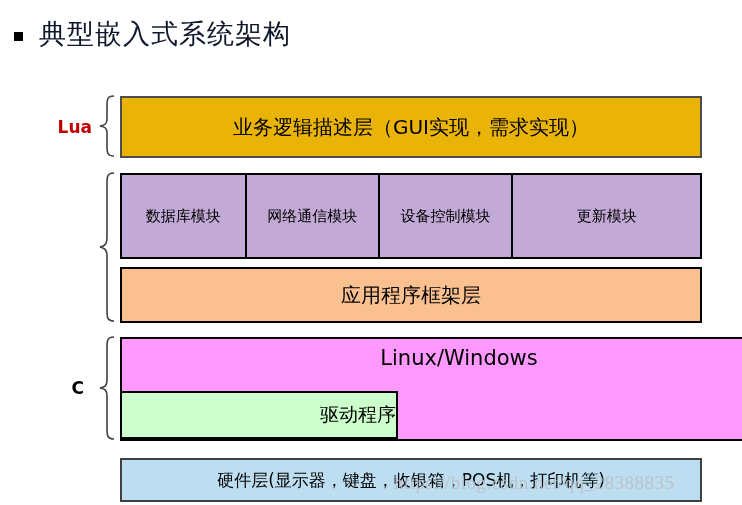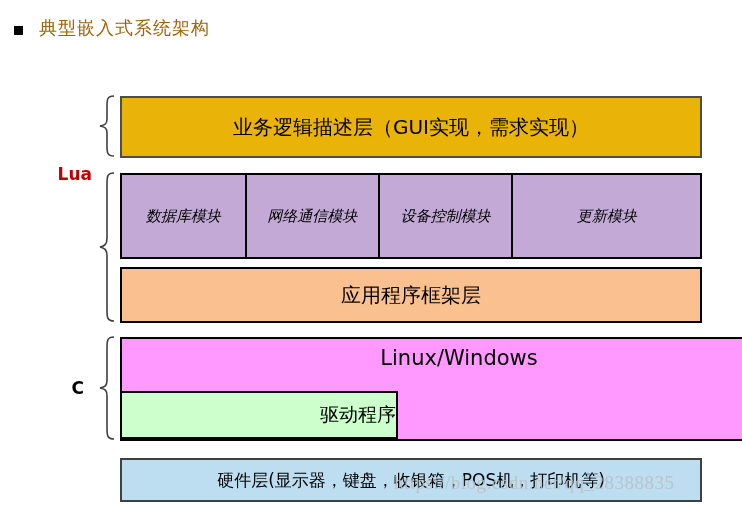--- a/index.html
+++ b/index.html
@@ -4,42 +4,42 @@
 <style>
   html,body{margin:0;padding:0;}
   body{
     width:742px;height:505px;position:relative;background:#ffffff;
     font-family:"DejaVu Sans","Liberation Sans",sans-serif;
     overflow:hidden;
   }
   
   .title-row{position:absolute;left:12px;top:16px;display:flex;align-items:center;}
   .bullet{width:9px;height:9px;background:#000;margin:4px 16px 0 2px;flex:0 0 auto;}
-  .page-title{font-size:18px;color:#a16207;letter-spacing:1px;}
+  .page-title{font-size:27px;color:#0f172a;letter-spacing:1px;}
   
   .diagram{position:absolute;left:0;top:0;width:742px;height:505px;}
   .box{position:absolute;left:120px;width:578px;box-sizing:content-box;
        display:flex;align-items:center;justify-content:center;
        color:#000;text-align:center;}
   .gray-box   {top:96px;height:58px;background:#eab308;border:2px solid #4d4d4d;font-size:20px;}
   .purple-row {top:173px;height:82px;background:#c3aad6;border:2px solid #000;display:flex;align-items:stretch;padding:0;}
-  .purple-cell{display:flex;align-items:center;justify-content:center;font-size:15px;border-right:2px solid #000;font-style:italic;}
+  .purple-cell{display:flex;align-items:center;justify-content:center;font-size:15px;border-right:2px solid #000;}
   .purple-cell:last-child{border-right:none;}
   .cell-1{flex:124 0 0;} .cell-2{flex:133 0 0;} .cell-3{flex:133 0 0;} .cell-4{flex:189 0 0;}
   .orange-box {top:267px;height:52px;background:#fac090;border:2px solid #000;font-size:20px;}
   .magenta-box{top:337px;height:100px;background:#ff99ff;border:2px solid #000;
                align-items:flex-start;padding-top:0;padding-left:48px;}
   .os-label{width:100%;text-align:center;font-size:21px;padding-top:7px;}
   .green-box{position:absolute;left:120px;top:391px;width:274px;height:44px;
              background:#ccffcc;border:2px solid #000;display:flex;align-items:center;
              justify-content:flex-end;font-size:19px;}
   .blue-box  {top:448px;height:40px;background:#bdddf0;border:2px solid #404040;font-size:17px;margin-top:10px;}
   
   .lang-label{position:absolute;width:92px;text-align:right;font-weight:bold;font-size:17px;}
-  .lang-lua  {left:0;top:117px;color:#c00000;margin-top:47px;}
+  .lang-lua  {left:0;top:117px;color:#c00000;}
   .lang-ccpp {left:0;top:236px;color:#0000ee;}
   .lang-c    {left:0;top:378px;color:#000000;width:84px;}
   .brace{position:absolute;left:98px;width:20px;}
   .brace svg{display:block;}
   .brace-lua {top:95px;}
   .brace-ccpp{top:172px;}
   .brace-c   {top:336px;}
   
   .watermark{position:absolute;left:394px;top:472px;width:360px;
              font-family:"Liberation Serif","DejaVu Serif",serif;

